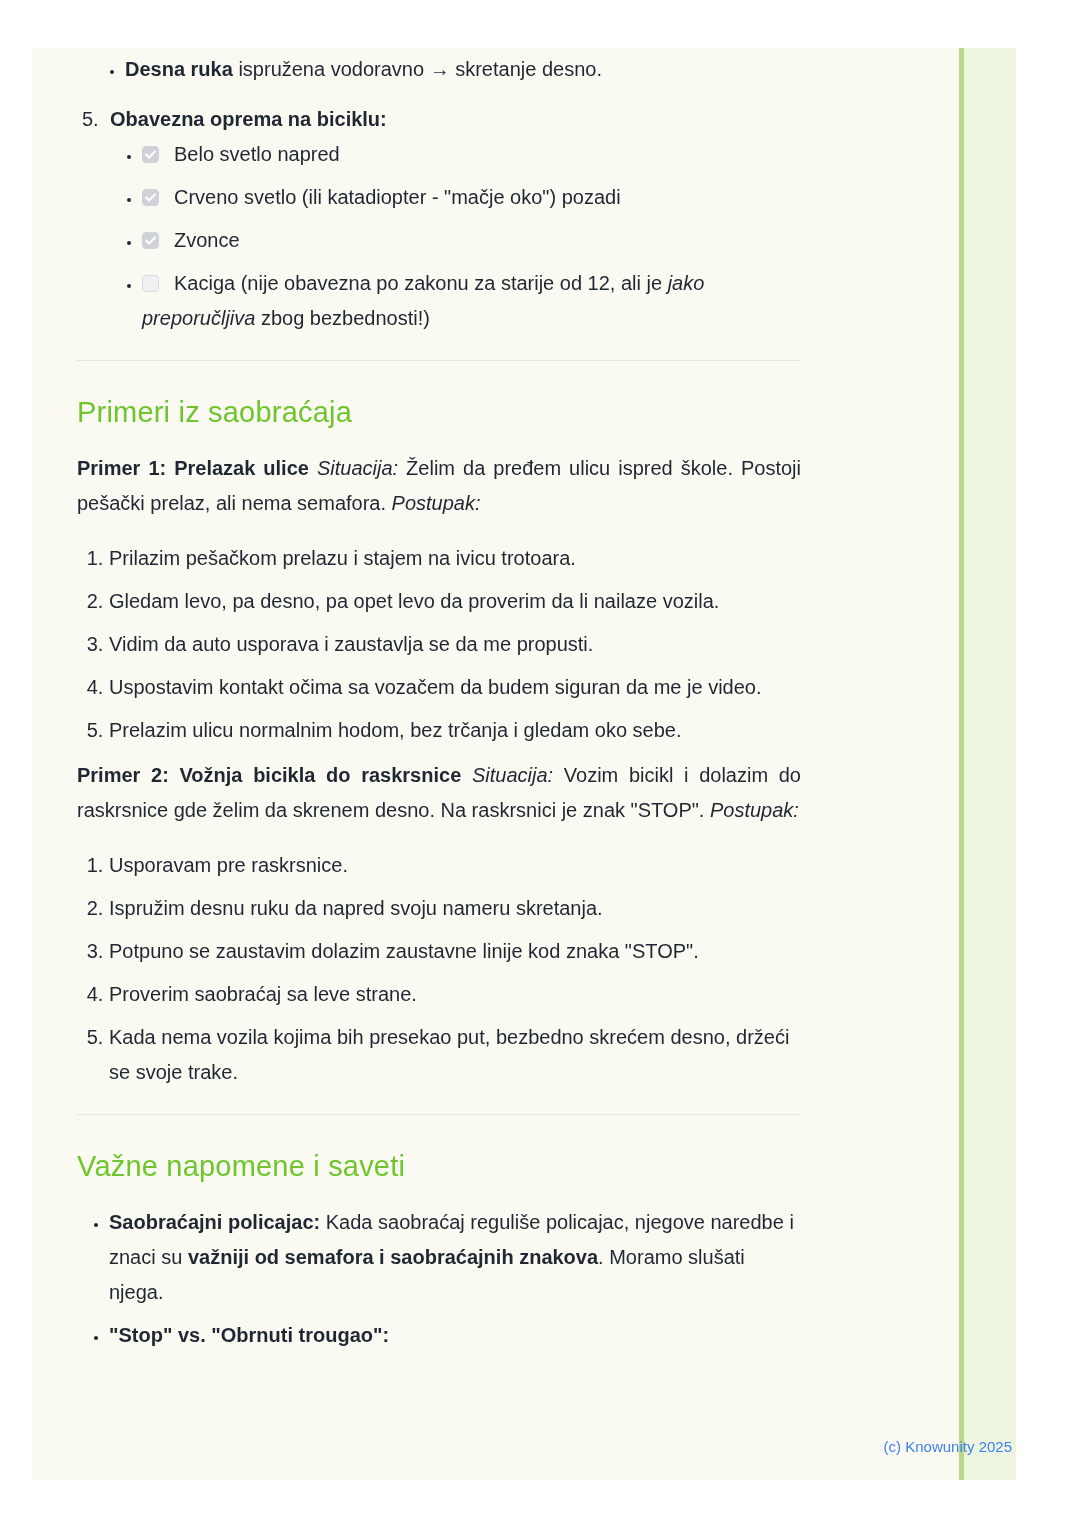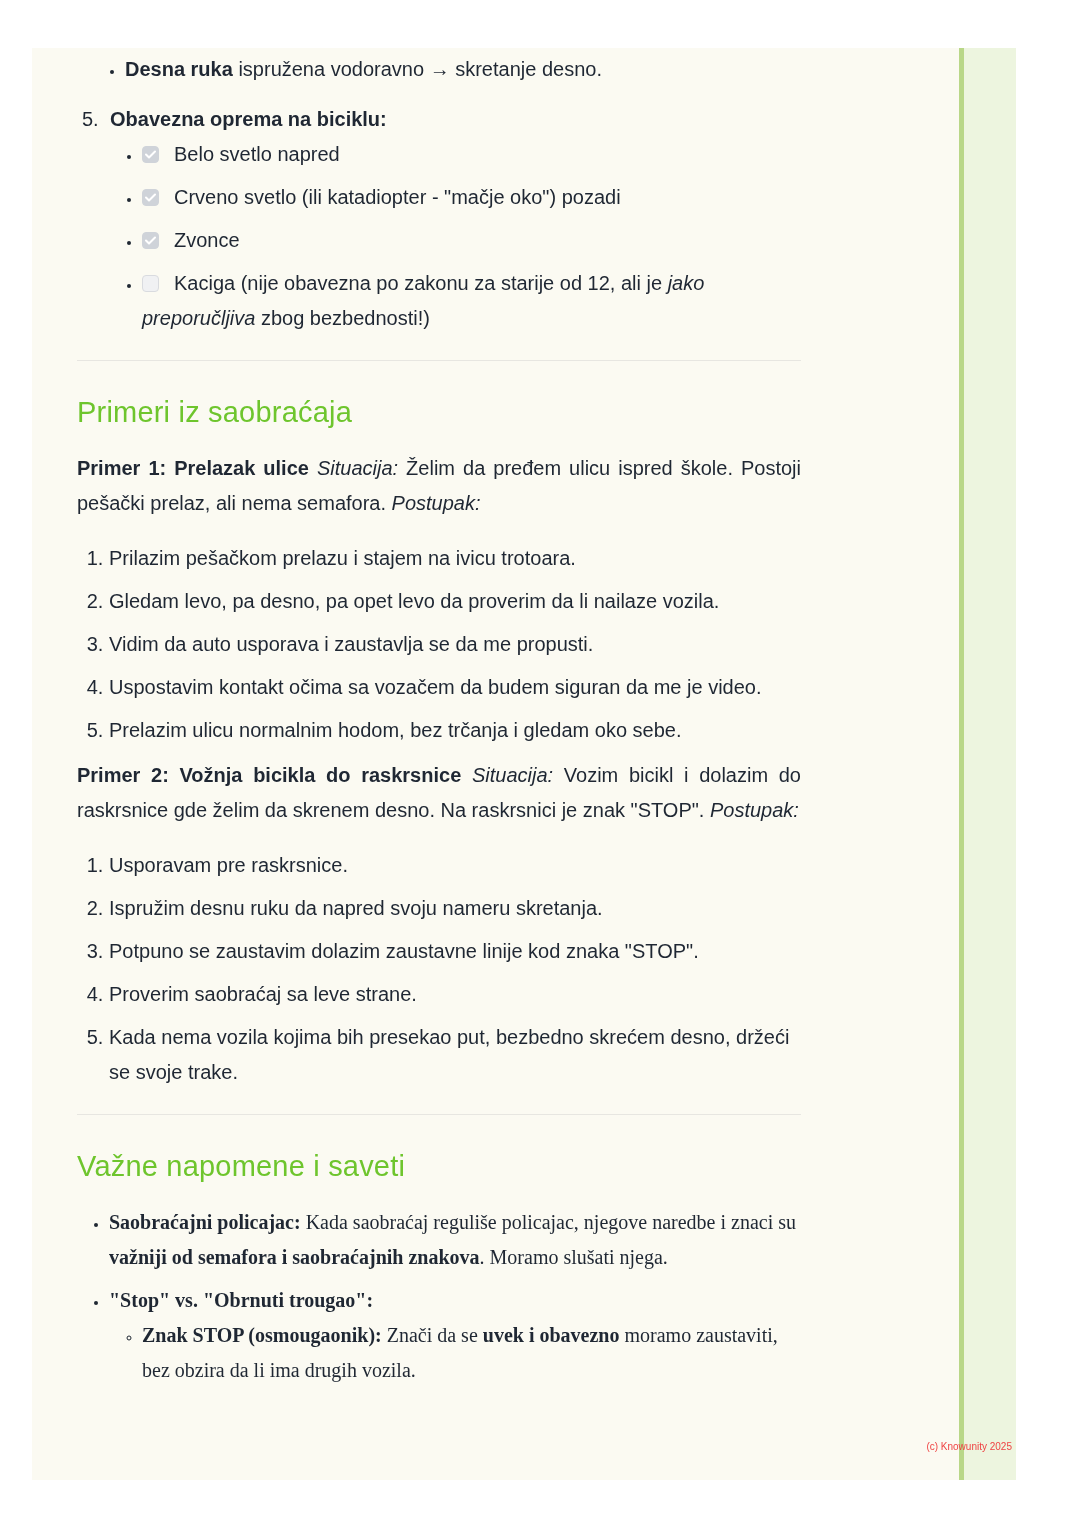--- a/index.html
+++ b/index.html
@@ -63,31 +63,31 @@
     font-size: 29px; line-height: 34px; font-weight: 400;
     color: #6ec52d;
     margin: 34px 0 22px 0;
     letter-spacing: 0.2px;
   }
   p.para { margin: 10px 0 20px 0; text-align: justify; }
 
   .steps { margin: 20px 0 0 0; padding-left: 32px; }
   .steps > li { margin-bottom: 8px; }
 
-  .notes { margin: 2px 0 0 0; padding-left: 32px; list-style: disc; font-family: Liberation Serif, serif; }
+  .notes { margin: 2px 0 0 0; padding-left: 32px; list-style: disc; }
   .notes > li { margin-bottom: 8px; }
   .notes > li::marker { font-size: 14px; }
   .notes-sub { margin: 0; padding-left: 33px; list-style: circle; }
   .notes-sub > li { margin-bottom: 8px; }
   .notes-sub > li::marker { font-size: 14px; }
 
   .watermark {
     position: absolute; right: 68px; top: 1437px;
-    font-size: 10px; line-height: 19px;
-    color: #ef4444; z-index: 5;
+    font-size: 15px; line-height: 19px;
+    color: #3b82f6; z-index: 5;
   }
 </style>
 </head>
 <body>
 
 <div class="page">
   <div class="accent-band"></div>
 
   <div class="content">
 
@@ -146,22 +146,19 @@
     </ol>
 
     <hr class="divider">
 
     <h2 class="section-title">Važne napomene i saveti</h2>
 
     <ul class="notes">
       <li><b>Saobraćajni policajac: </b><span>Kada saobraćaj reguliše policajac, njegove naredbe i znaci su </span><b>važniji od semafora i saobraćajnih znakova</b><span>. Moramo slušati njega.</span></li>
       <li>
         <span><b>"Stop" vs. "Obrnuti trougao":</b></span>
-        <ul class="notes-sub">
-          <li><b>Znak STOP (osmougaonik): </b><span>Znači da se </span><b>uvek i obavezno</b><span> moramo zaustaviti, bez obzira da li ima drugih vozila.</span></li>
-        </ul>
       </li>
     </ul>
 
   </div>
 </div>
 
 <div class="watermark">(c) Knowunity 2025</div>
 
 </body></html>

